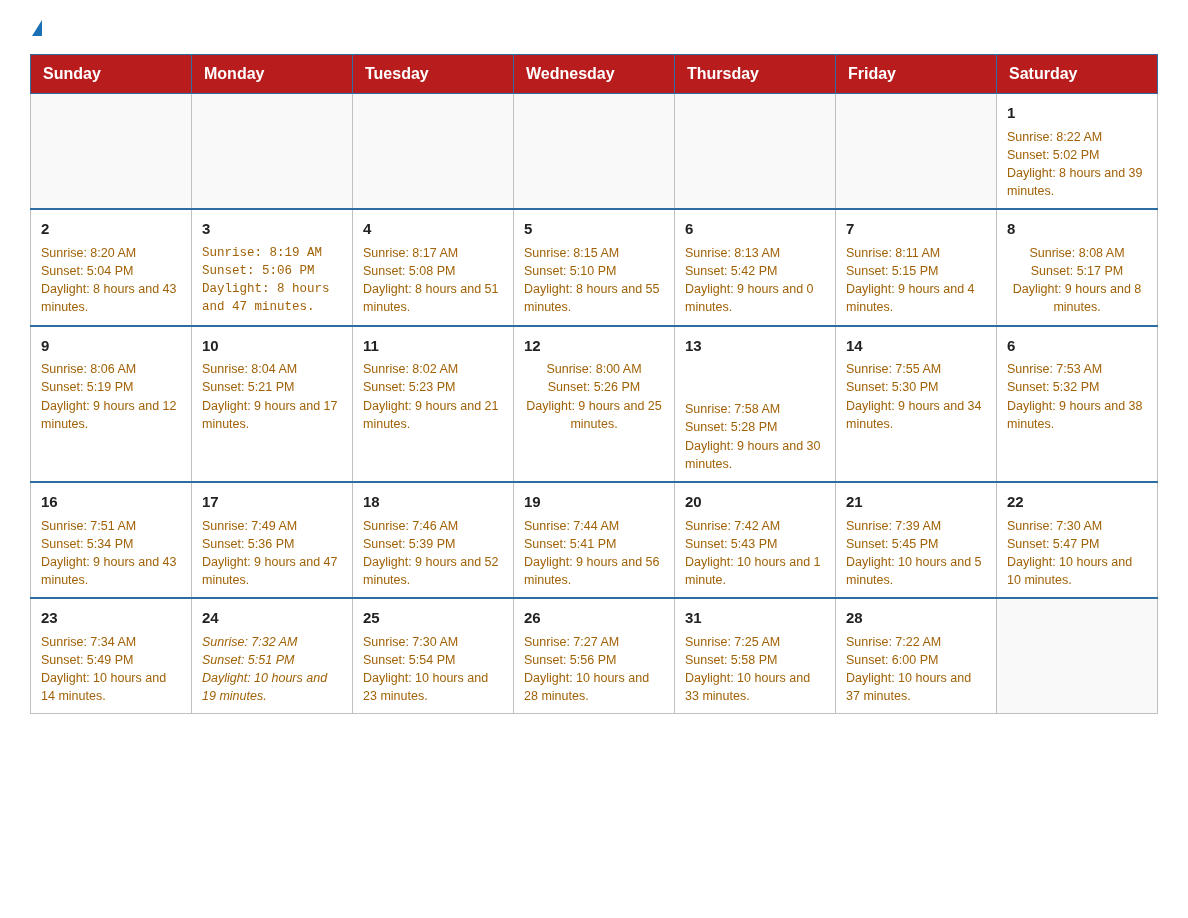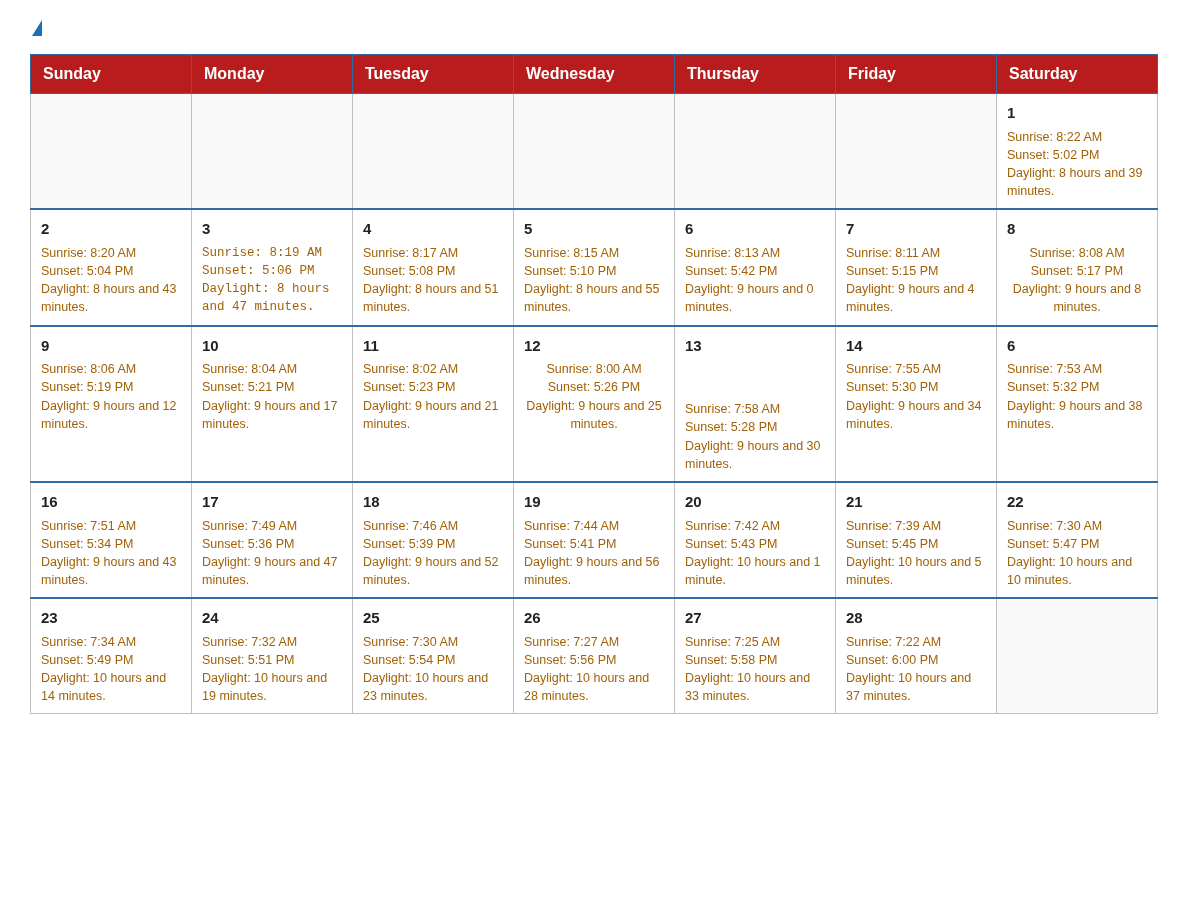--- a/index.html
+++ b/index.html
@@ -282,38 +282,38 @@
       </tr>
       <tr>
         <td>
           <span class="day-number">23</span>
           <div class="day-info" style="white-space: pre-line;">Sunrise: 7:34 AM
 Sunset: 5:49 PM
 Daylight: 10 hours and 14 minutes.</div>
         </td>
         <td>
           <span class="day-number">24</span>
-          <div class="day-info" style="white-space: pre-line;">Sunrise: 7:32 AM
+          <div class="day-info" style="white-space: pre-line; font-style: italic;">Sunrise: 7:32 AM
 Sunset: 5:51 PM
 Daylight: 10 hours and 19 minutes.</div>
         </td>
         <td>
           <span class="day-number">25</span>
           <div class="day-info" style="white-space: pre-line;">Sunrise: 7:30 AM
 Sunset: 5:54 PM
 Daylight: 10 hours and 23 minutes.</div>
         </td>
         <td>
           <span class="day-number">26</span>
           <div class="day-info" style="white-space: pre-line;">Sunrise: 7:27 AM
 Sunset: 5:56 PM
 Daylight: 10 hours and 28 minutes.</div>
         </td>
         <td>
-          <span class="day-number">27</span>
+          <span class="day-number">31</span>
           <div class="day-info" style="white-space: pre-line;">Sunrise: 7:25 AM
 Sunset: 5:58 PM
 Daylight: 10 hours and 33 minutes.</div>
         </td>
         <td>
           <span class="day-number">28</span>
           <div class="day-info" style="white-space: pre-line;">Sunrise: 7:22 AM
 Sunset: 6:00 PM
 Daylight: 10 hours and 37 minutes.</div>
         </td>

